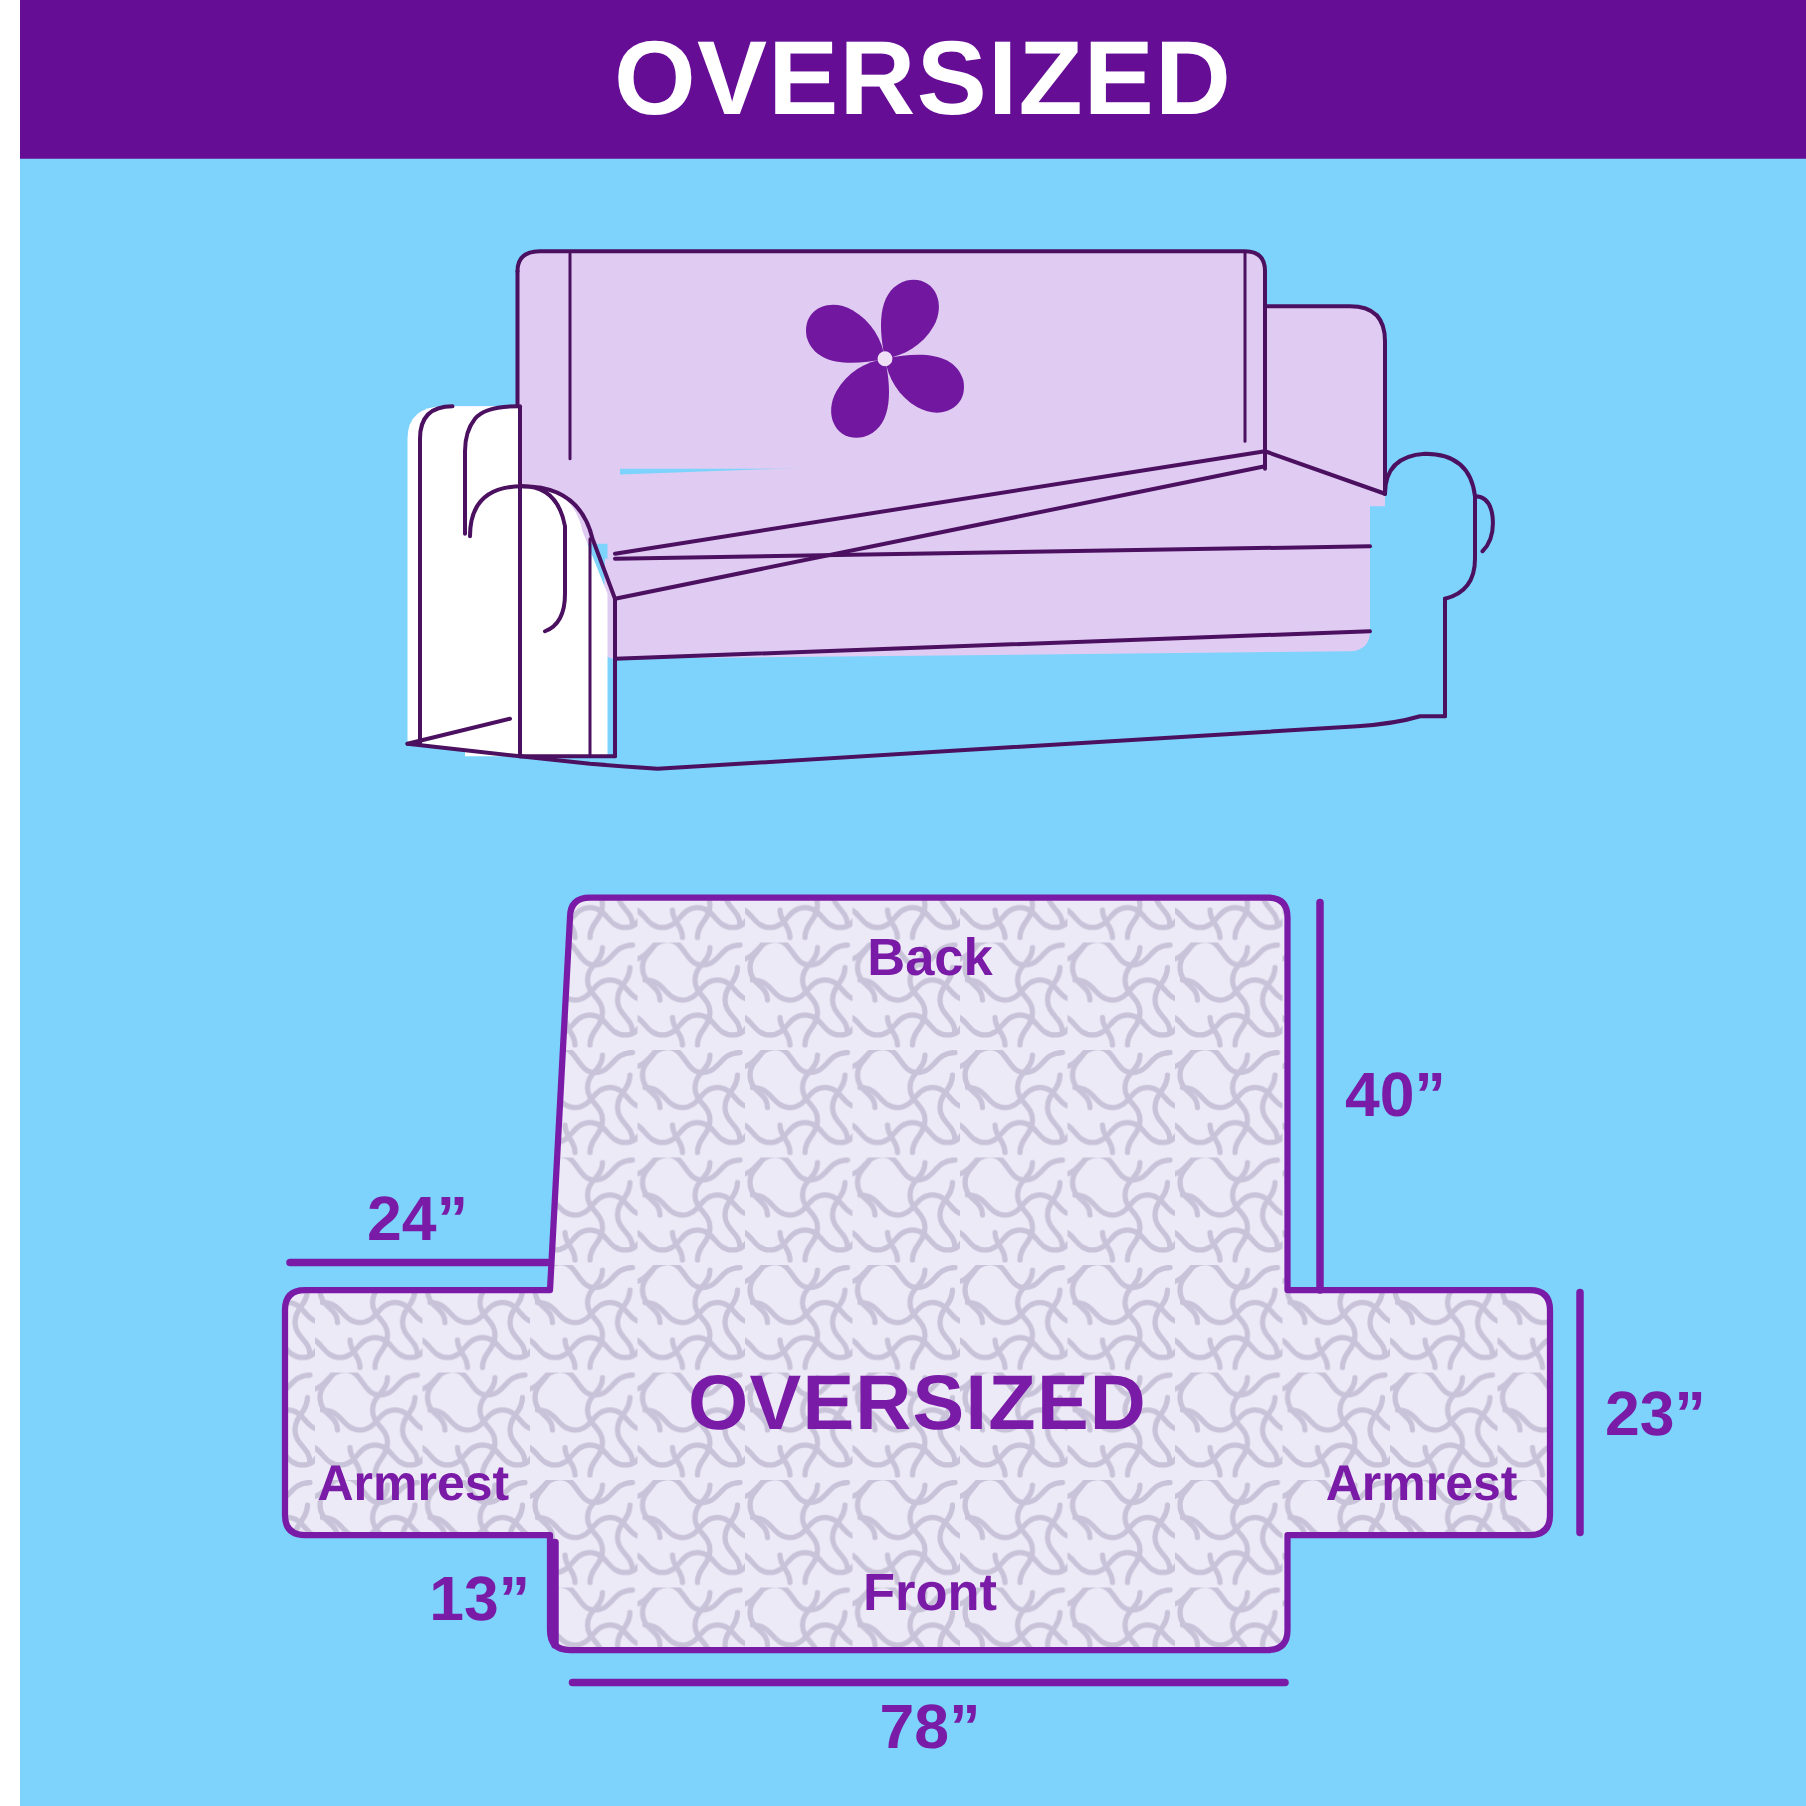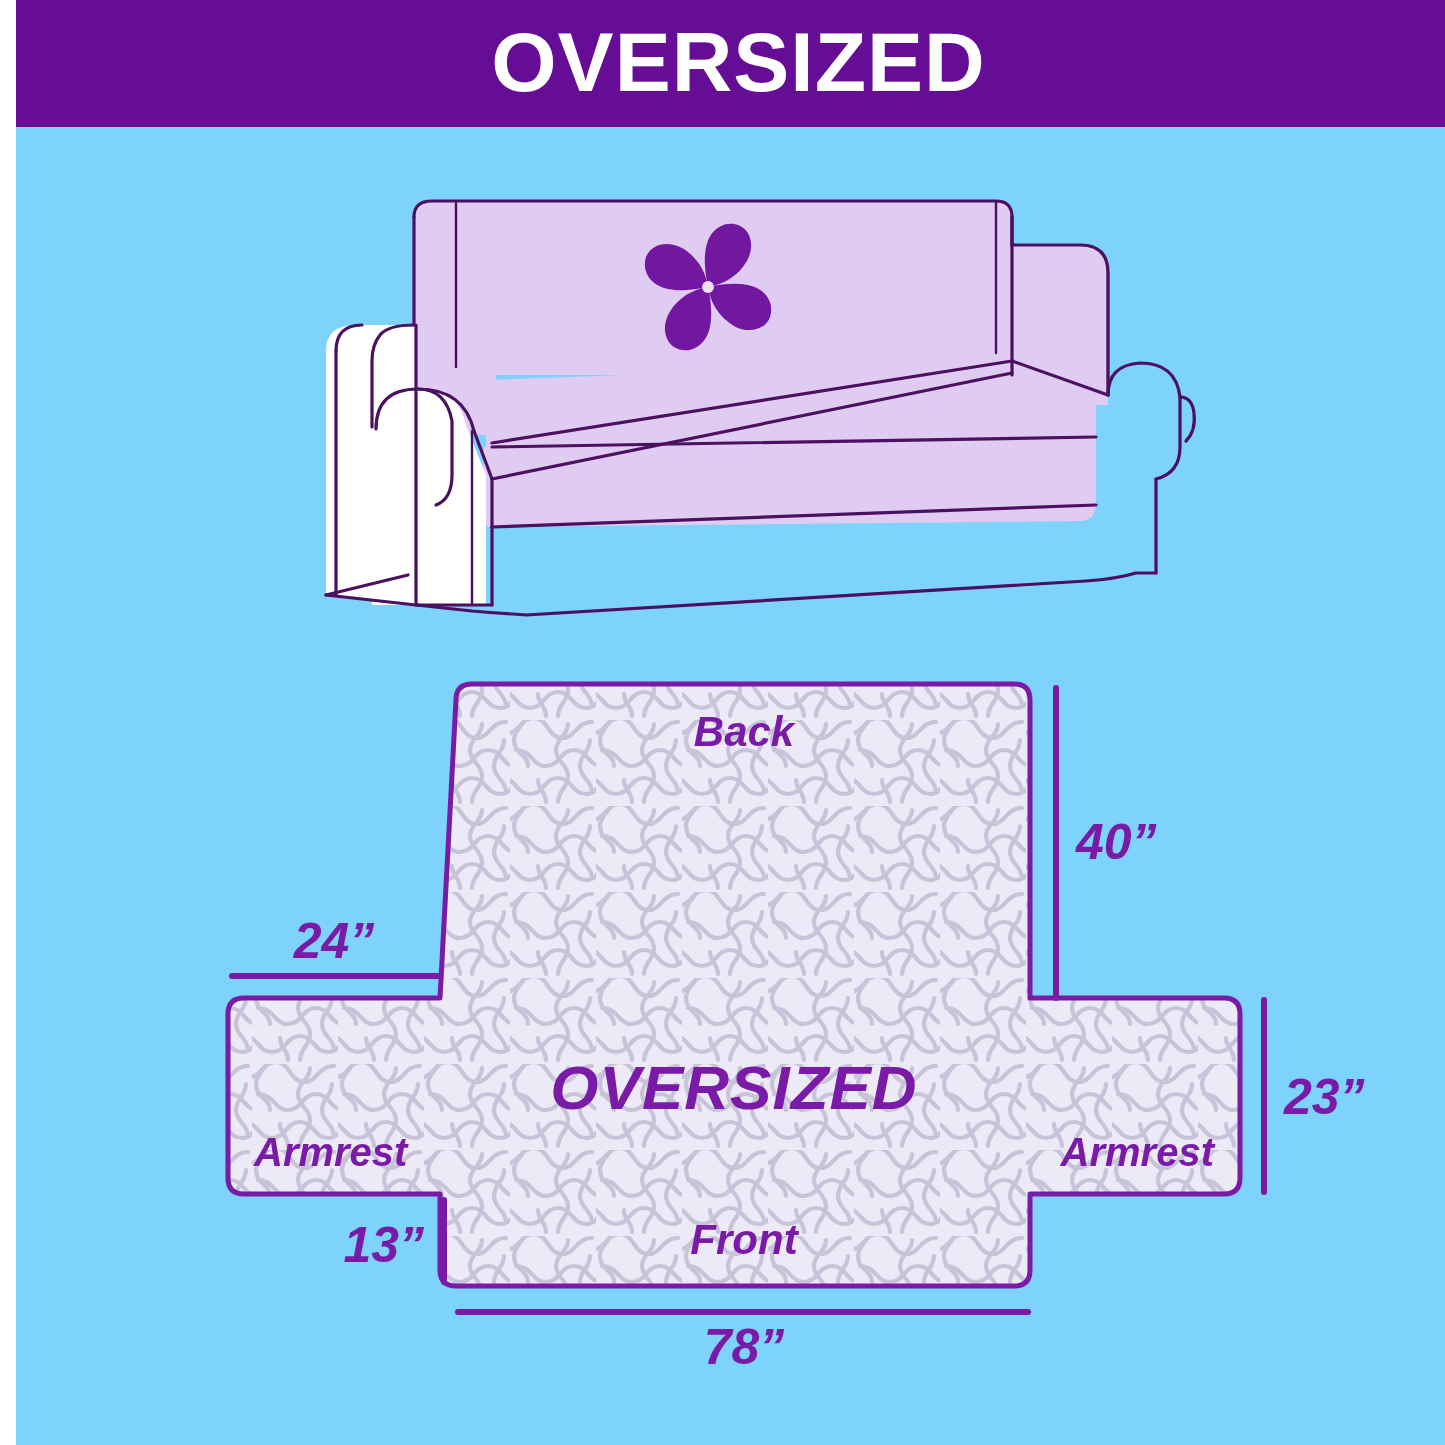--- a/index.html
+++ b/index.html
@@ -48,24 +48,23 @@
     top: 175px;
     width: 905px;
     height: 450px;
   }
   #sofa-illustration svg { display: block; width: 100%; height: 100%; }
 
   
   #dimension-diagram {
     position: absolute;
     left: 150px;
-    top: 634px;
+    top: 668px;
     width: 1200px;
     height: 740px;
-    font-style: italic;
   }
   #dimension-diagram svg { display: block; width: 100%; height: 100%; }
 
   .dim-text {
     font-family: "Liberation Sans", sans-serif;
     font-weight: bold;
     fill: #7A1BA8;
   }
   .sec-label {
     font-family: "Liberation Sans", sans-serif;

